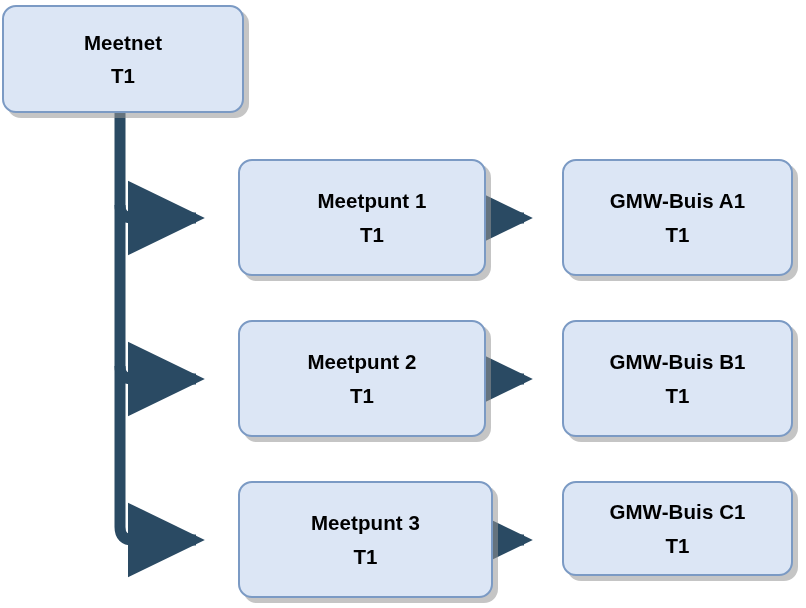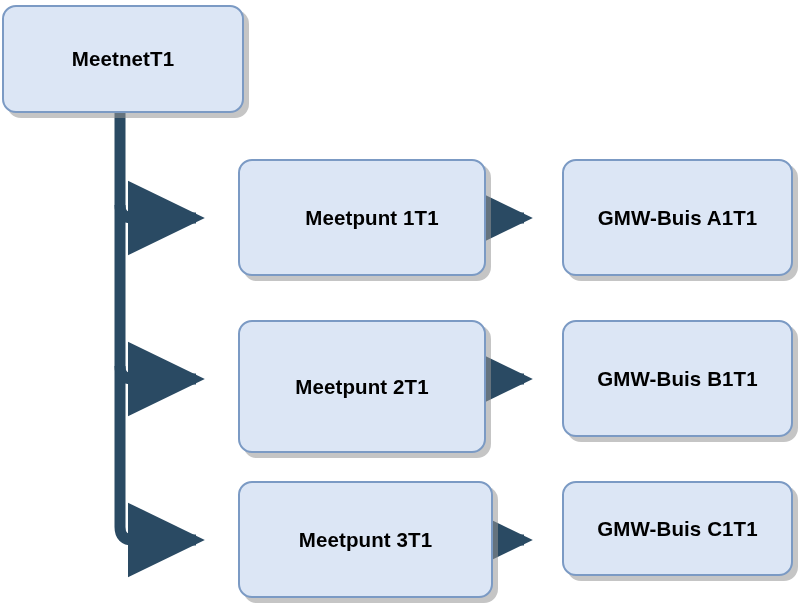--- a/index.html
+++ b/index.html
@@ -16,21 +16,21 @@
     font-family: "Liberation Sans", sans-serif;
   }
   .node {
     position: absolute;
     box-sizing: border-box;
     background: #dce6f5;
     border: 2px solid #7b9ac4;
     border-radius: 14px;
     box-shadow: 5px 5px 0 0 rgba(150,150,150,0.55);
     display: flex;
-    flex-direction: row;
+    flex-direction: column;
     align-items: center;
     justify-content: center;
     color: #000000;
     font-weight: bold;
     font-size: 20.5px;
     line-height: 1.62;
     letter-spacing: 0.1px;
     text-align: center;
     z-index: 3;
   }
@@ -80,21 +80,21 @@
   <div class="node root" style="left:2px; top:5px; width:242px; height:108px;">
     <span>Meetnet</span>
     <span class="line2">T1</span>
   </div>
 
   <div class="node" style="left:238px; top:159px; width:248px; height:117px;padding-left:20px;">
     <span>Meetpunt 1</span>
     <span class="line2">T1</span>
   </div>
 
-  <div class="node" style="left:238px; top:320px; width:248px; height:133px;">
+  <div class="node" style="left:238px; top:320px; width:248px; height:117px;">
     <span>Meetpunt 2</span>
     <span class="line2">T1</span>
   </div>
 
   <div class="node" style="left:238px; top:481px; width:255px; height:117px;">
     <span>Meetpunt 3</span>
     <span class="line2">T1</span>
   </div>
 
   <div class="node" style="left:562px; top:159px; width:231px; height:117px;">

